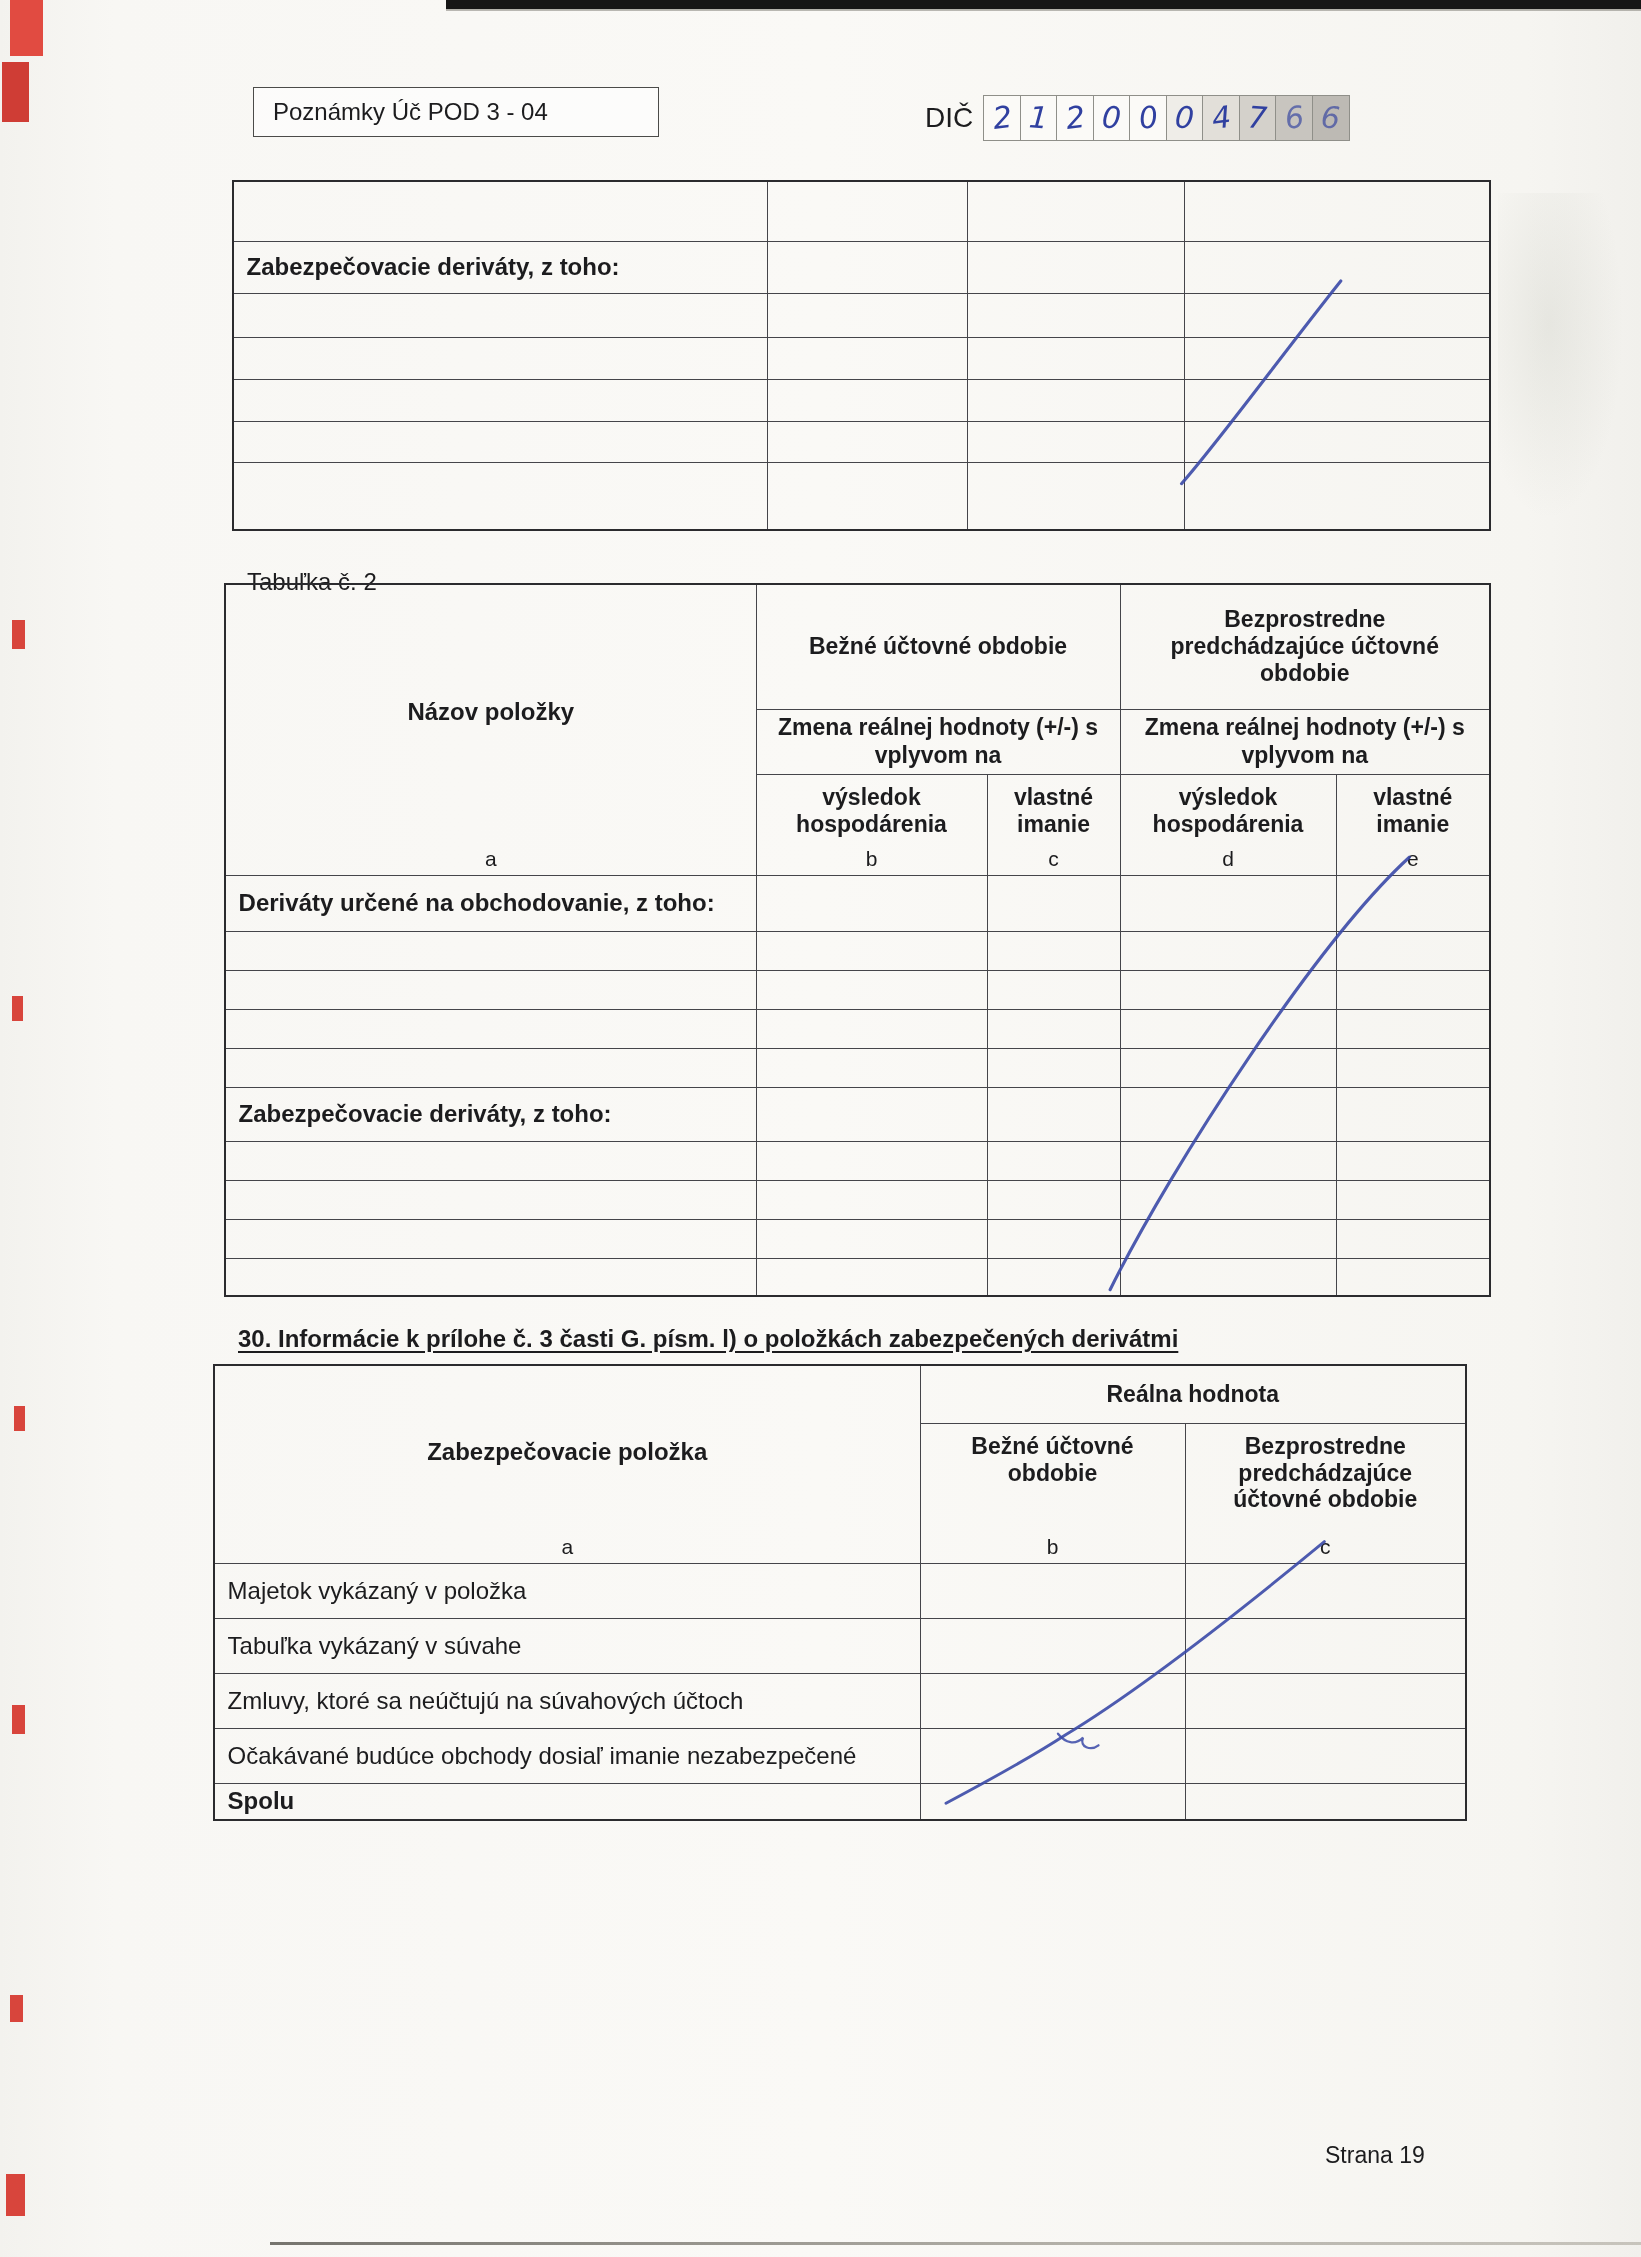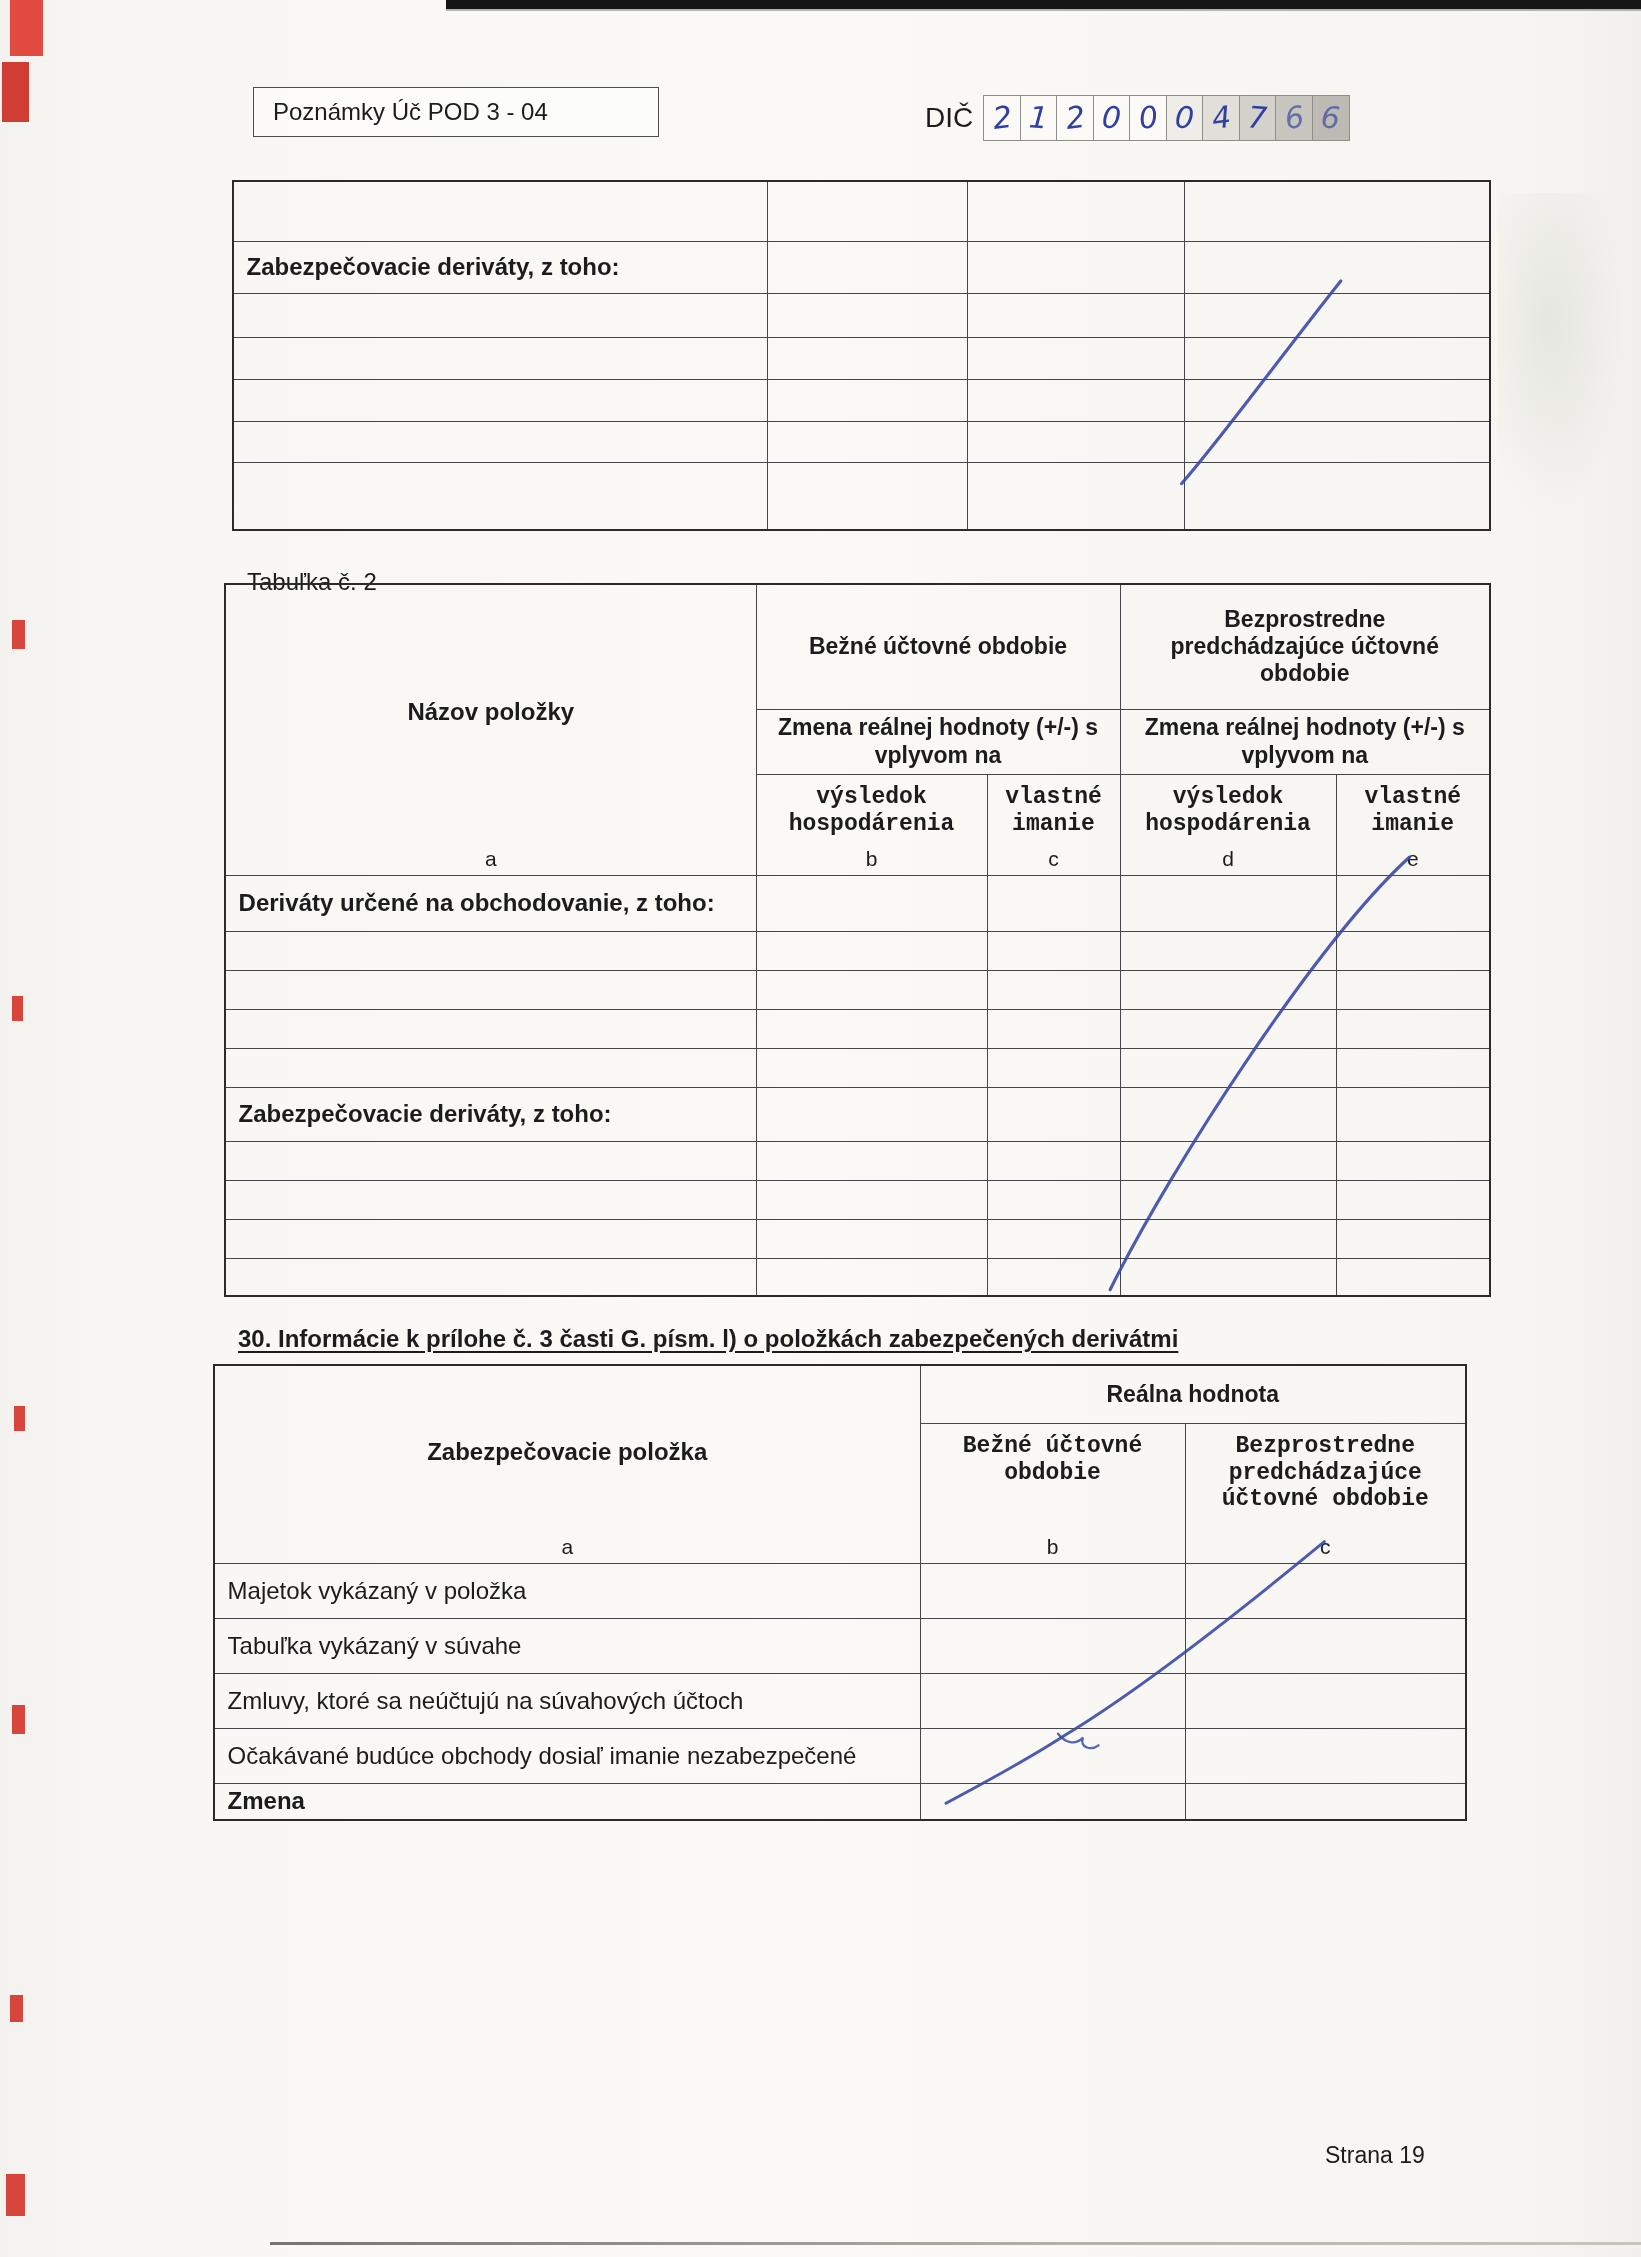--- a/index.html
+++ b/index.html
@@ -60,21 +60,21 @@
   td.row-lbl { font-size: 24px; padding-left: 12.6px; }
   td.row-lbl.bold { font-weight: bold; }
   td.hdr { text-align: center; font-weight: bold; line-height: 1.18; padding: 3.9px 15.4px; }
   td.namecol { position: relative; }
   .nc-title { position: absolute; left: 0; right: 0; top: 44%; transform: translateY(-50%);
     text-align: center; font-weight: bold; font-size: 24px; }
   .nc-letter { position: absolute; left: 0; right: 0; bottom: 3.9px; text-align: center;
     font-size: 21px; font-weight: normal; }
   td.subhdr { position: relative; text-align: center; vertical-align: top;
     padding-top: 9.7px; font-weight: bold; line-height: 1.15; }
-  .sh-t { font-size: 23px; font-family: Liberation Mono, monospace; }
+  .sh-t { font-size: 23px; }
   .sh-l { position: absolute; bottom: 2.9px; left: 0; right: 0; font-weight: normal; font-size: 21px; }
 
   .t2-caption { left: 247px; top: 568px; font-size: 24px; }
   .s30-heading { left: 238px; top: 1325px; font-size: 24px; font-weight: bold;
     text-decoration: underline; text-underline-offset: 3.9px; }
   .footer { left: 1325px; top: 2142px; font-size: 23px; }
 
   .ink-overlay { left: 0; top: 0; width: 1641px; height: 2257px; pointer-events: none; }
 </style>
 </head>
@@ -339,21 +339,21 @@
       <td class="row-lbl">Zmluvy, ktoré sa neúčtujú na súvahových účtoch</td>
       <td></td>
         <td></td>
     </tr>
     <tr style="height:55px">
       <td class="row-lbl">Očakávané budúce obchody dosiaľ imanie nezabezpečené</td>
       <td></td>
         <td></td>
     </tr>
     <tr style="height:37px">
-      <td class="row-lbl bold">Zmena</td>
+      <td class="row-lbl bold">Spolu</td>
       <td></td>
         <td></td>
     </tr>
   </tbody>
 </table>
 
 <div class="abs footer">Strana 19</div>
 
 <svg class="abs ink-overlay" viewBox="0 0 1700 2338">
   <path d="M 1224 501 C 1262 458 1330 365 1389 291" fill="none" stroke-width="3.2" stroke-linecap="round" opacity="0.9" stroke="#3a49a7"></path>

